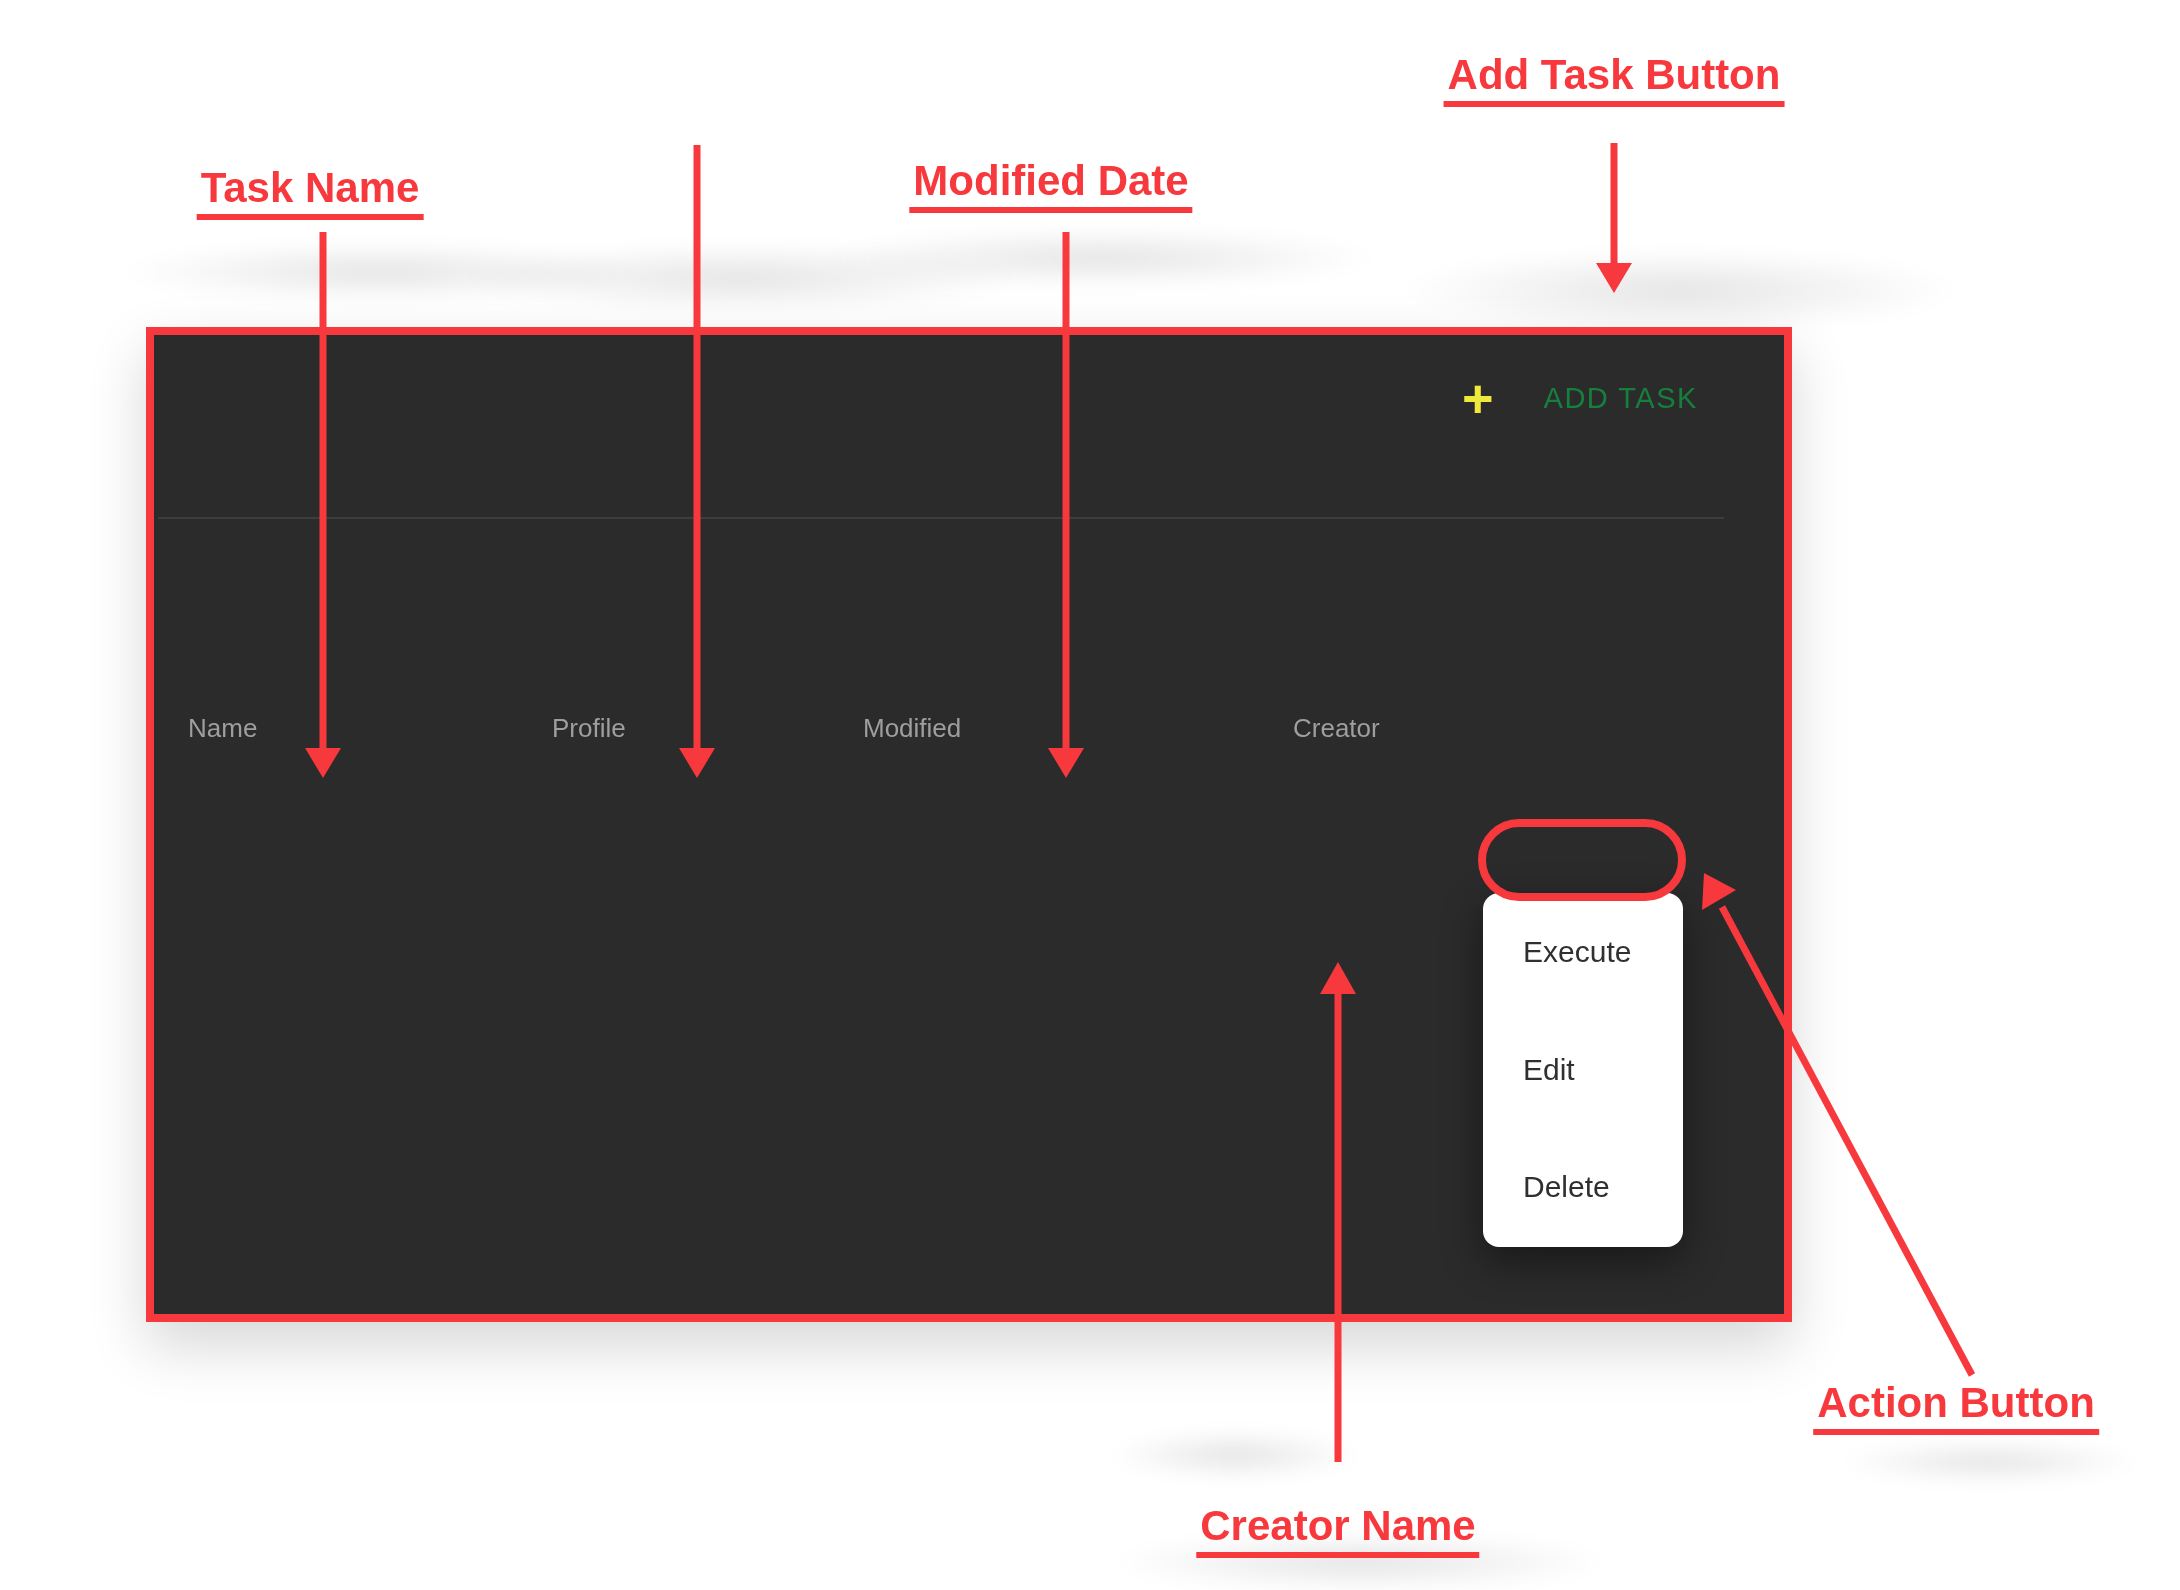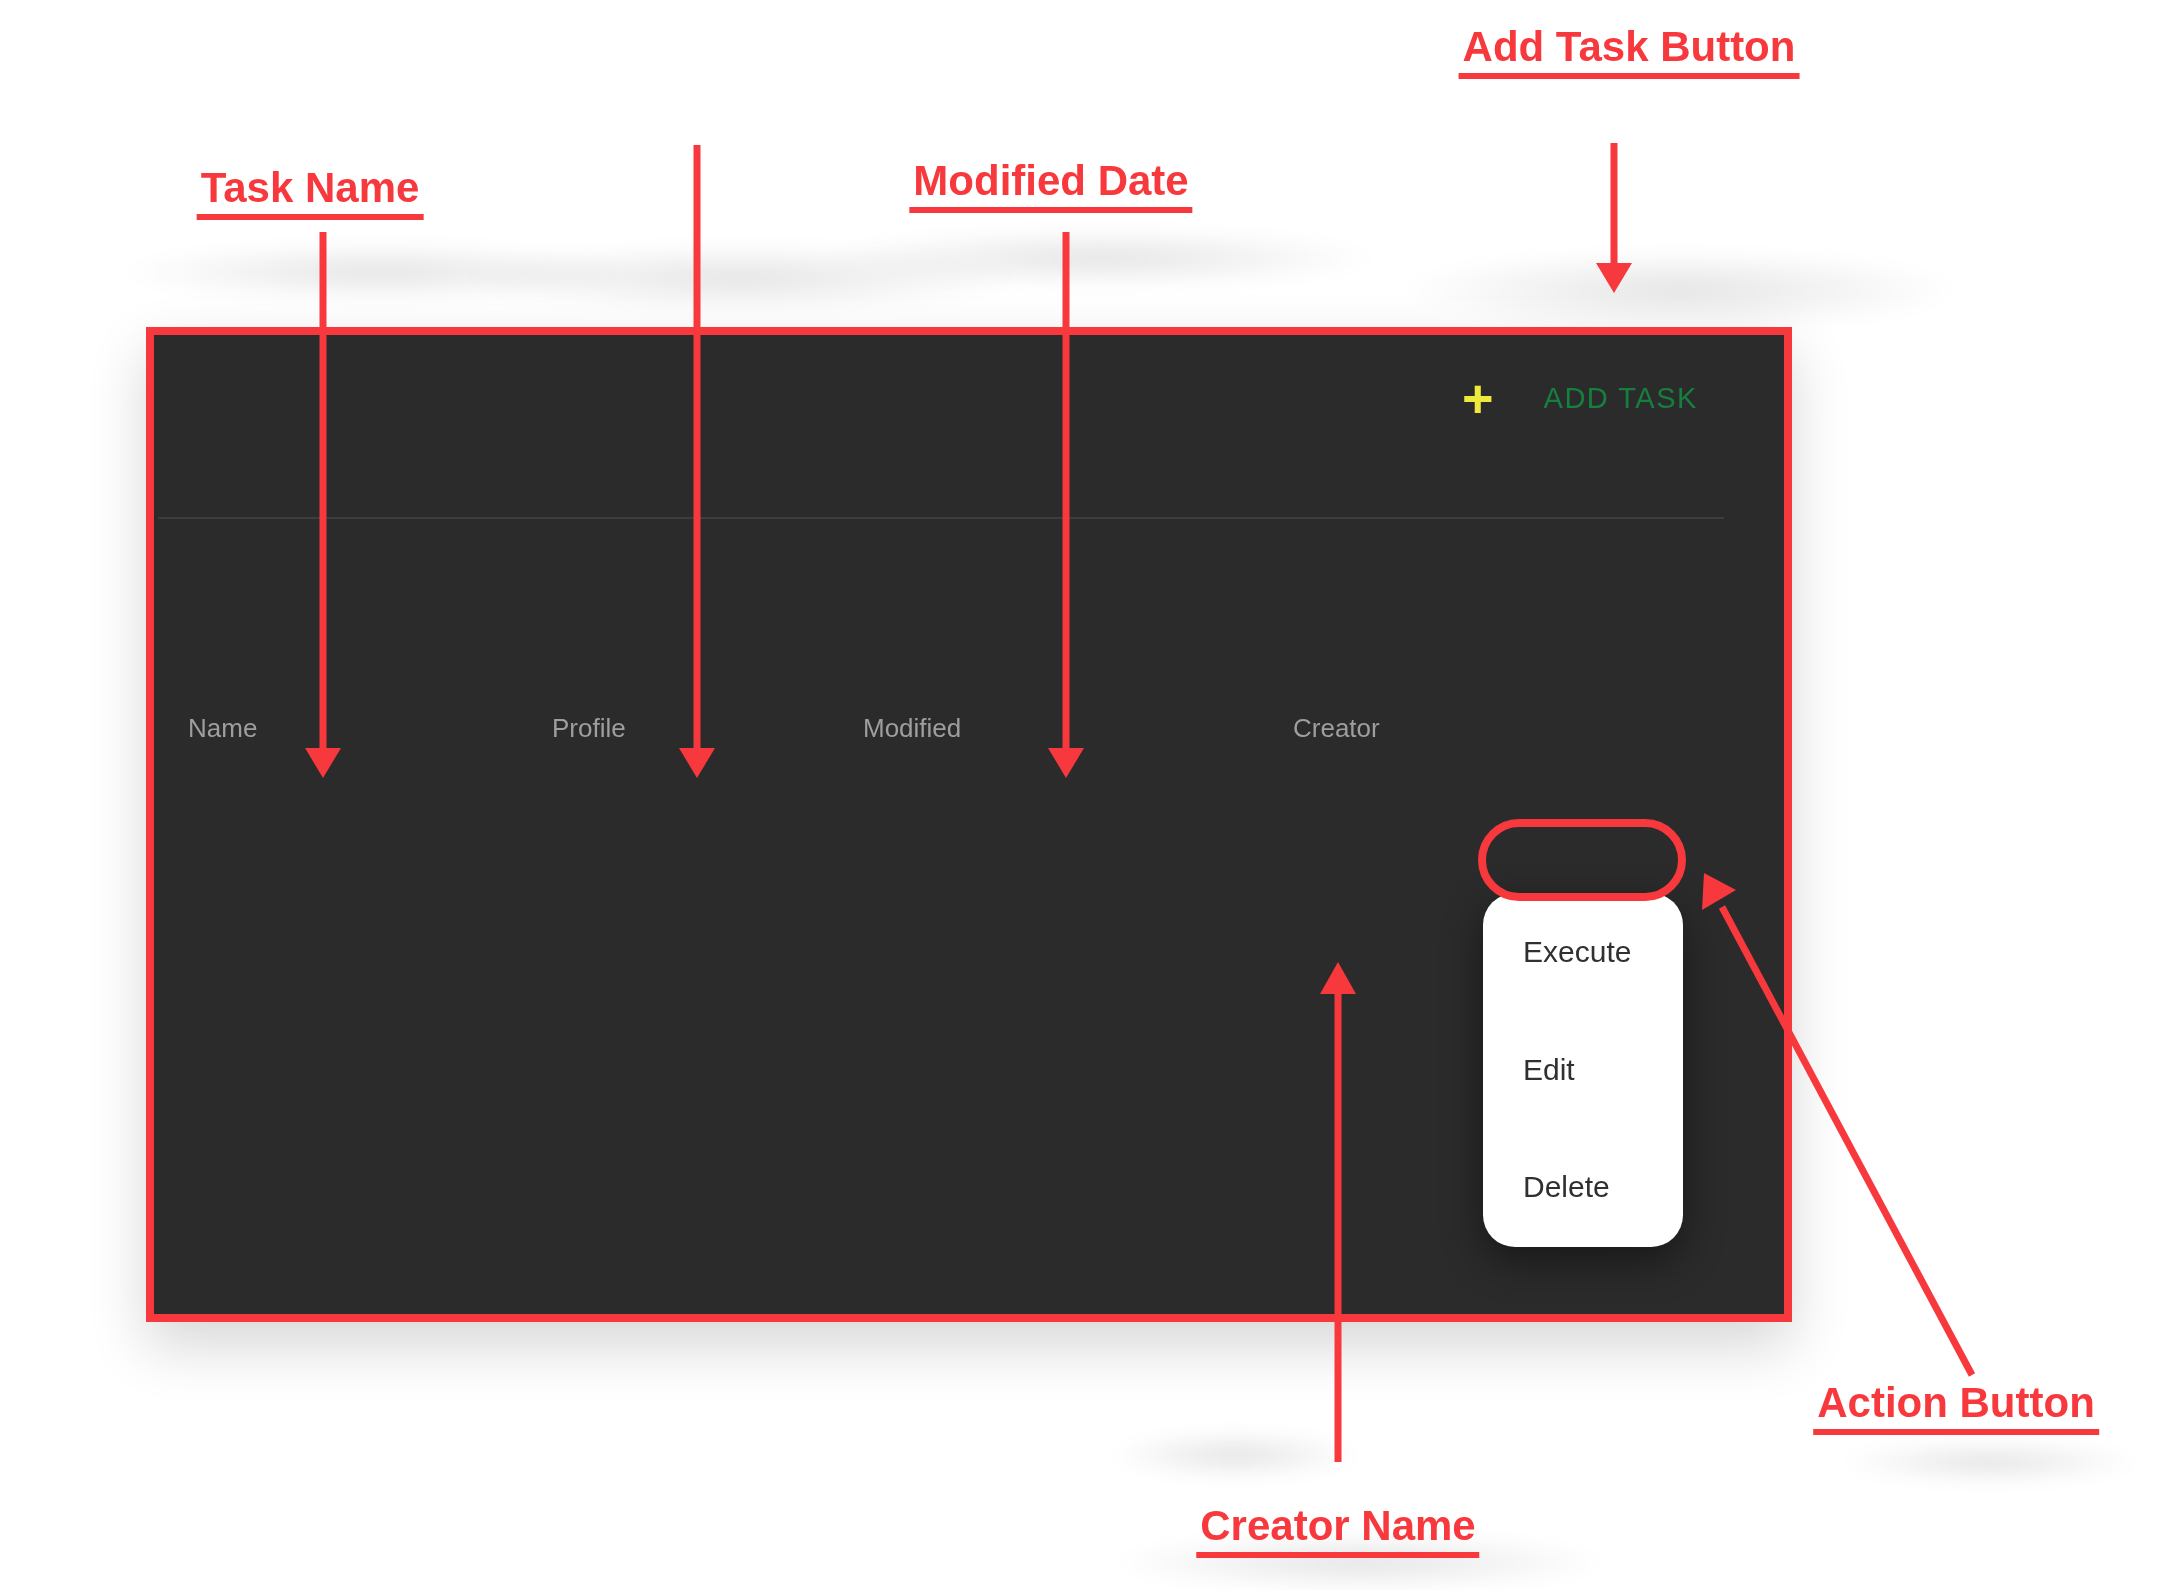--- a/index.html
+++ b/index.html
@@ -143,21 +143,21 @@
     border-radius: 41px;
     pointer-events: none;
   }
 
   
   .action-menu {
     position: absolute;
     left: 1483px; top: 893px;
     width: 200px; height: 354px;
     background: var(--menu-bg);
-    border-radius: 32px;
+    border-radius: 16px;
     box-shadow: 0 14px 40px rgba(0,0,0,0.45);
   }
   .menu-item {
     position: absolute;
     left: 40px;
     height: 44px;
     line-height: 44px;
     color: var(--menu-text);
     font-size: 30px;
     cursor: pointer;
@@ -203,21 +203,21 @@
 
 
   <div class="action-menu">
     <div class="menu-item execute">Execute</div>
     <div class="menu-item edit">Edit</div>
     <div class="menu-item delete">Delete</div>
   </div>
 
   <div class="action-ellipse"></div>
 
-  <div class="ann-label" style="left:1614px; top:24px;margin-left:15px;">Add Task Button</div>
+  <div class="ann-label" style="left:1614px; top:52px;">Add Task Button</div>
   <div class="ann-label" style="left:310px;  top:165px;text-align:center;">Task Name</div>
   <div class="ann-label" style="left:1051px; top:158px;">Modified Date</div>
   <div class="ann-label" style="left:1956px; top:1380px;">Action Button</div>
   <div class="ann-label" style="left:1338px; top:1487px;margin-top:16px;">Creator Name</div>
 
   <svg class="arrows-overlay" viewBox="0 0 2180 1590">
     <g style="stroke:var(--accent-red); fill:var(--accent-red);">
       <line x1="323" y1="232" x2="323" y2="750" style="stroke-width:7;"></line>
       <polygon points="305,748 341,748 323,778" style="stroke:none;"></polygon>
     </g>

